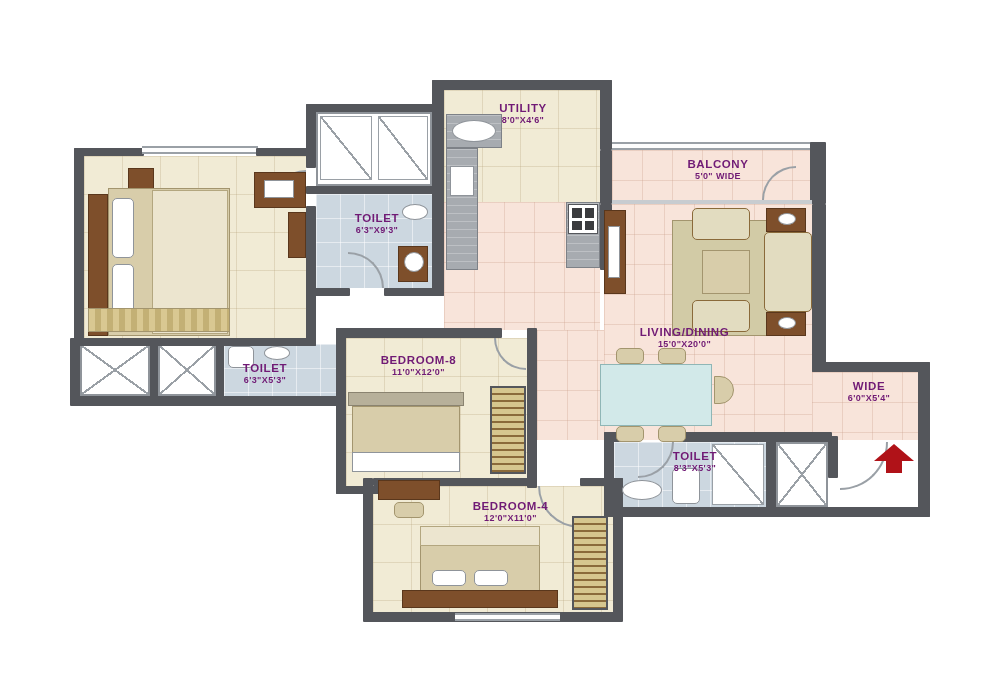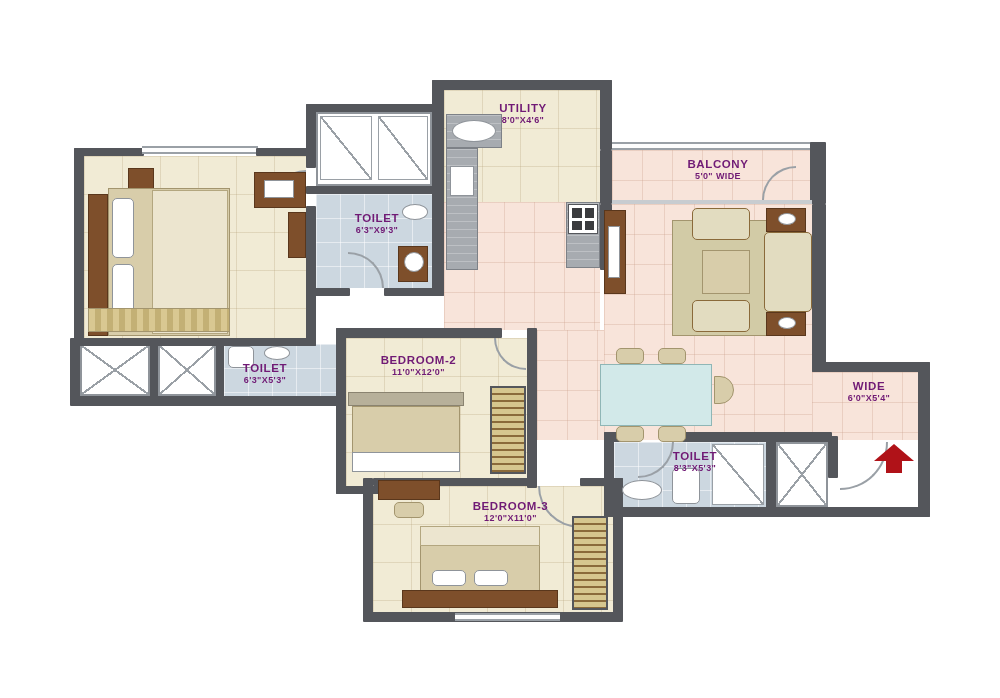--- a/index.html
+++ b/index.html
@@ -204,34 +204,38 @@
     <div class="room-dims">8'0"X4'6"</div>
   </div>
   <div class="label" style="left:638px;top:158px;width:160px">
     <div class="room-name">BALCONY</div>
     <div class="room-dims">5'0" WIDE</div>
   </div>
   <div class="label" style="left:322px;top:212px;width:110px">
     <div class="room-name">TOILET</div>
     <div class="room-dims">6'3"X9'3"</div>
   </div>
+  <div class="label" style="left:602px;top:326px;width:165px">
+    <div class="room-name">LIVING/DINING</div>
+    <div class="room-dims">15'0"X20'0"</div>
+  </div>
   <div class="label" style="left:210px;top:362px;width:110px">
     <div class="room-name">TOILET</div>
     <div class="room-dims">6'3"X5'3"</div>
   </div>
   <div class="label" style="left:336px;top:354px;width:165px">
-    <div class="room-name">BEDROOM-2</div>
+    <div class="room-name">BEDROOM-8</div>
     <div class="room-dims">11'0"X12'0"</div>
   </div>
   <div class="label" style="left:814px;top:380px;width:110px">
     <div class="room-name">WIDE</div>
     <div class="room-dims">6'0"X5'4"</div>
   </div>
   <div class="label" style="left:640px;top:450px;width:110px">
     <div class="room-name">TOILET</div>
     <div class="room-dims">8'3"X5'3"</div>
   </div>
   <div class="label" style="left:428px;top:500px;width:165px">
-    <div class="room-name">BEDROOM-3</div>
+    <div class="room-name">BEDROOM-4</div>
     <div class="room-dims">12'0"X11'0"</div>
   </div>
 
 </div>
 
 </body></html>

